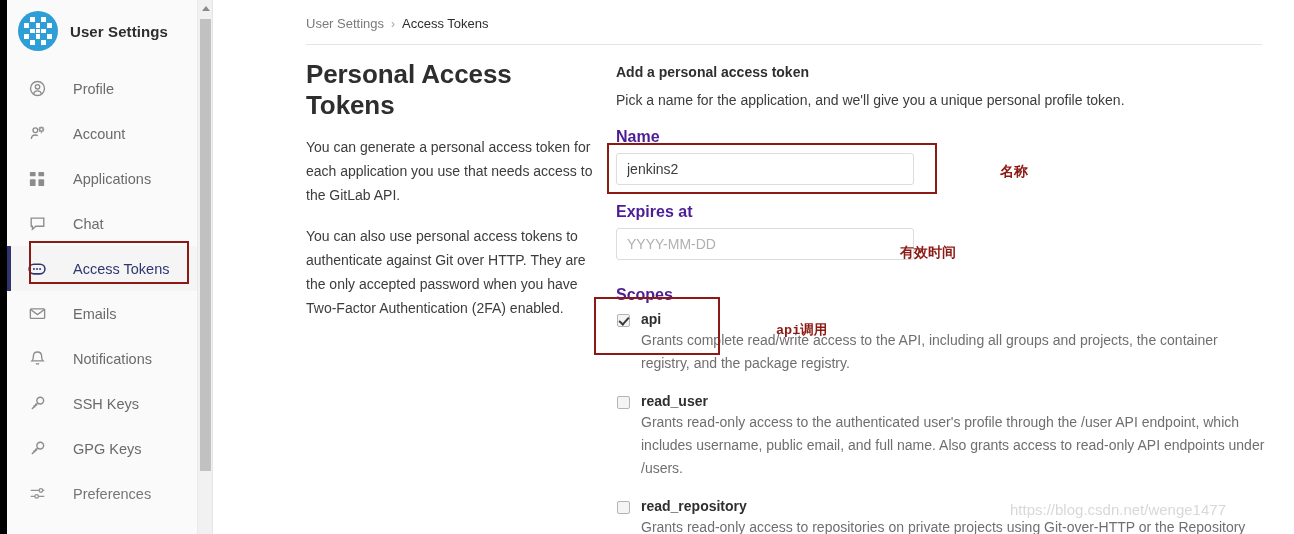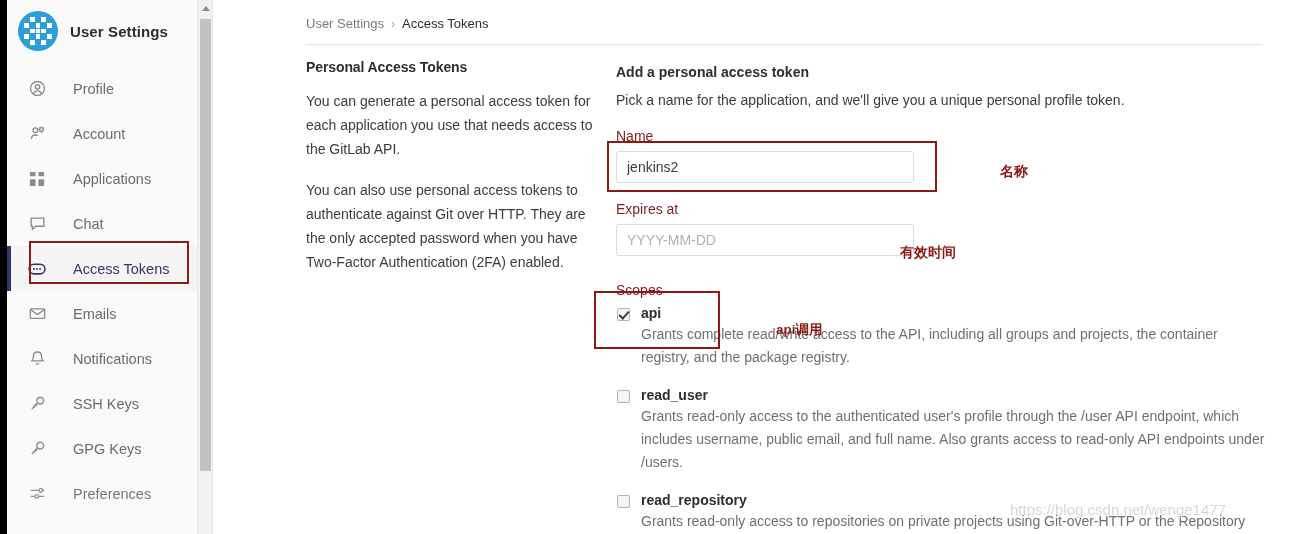--- a/index.html
+++ b/index.html
@@ -159,21 +159,21 @@
     position: absolute;
     left: 78px; top: 56px;
     width: 990px;
     display: flex;
   }
   .col-left { width: 310px; flex: 0 0 auto; padding-right: 18px; }
   .col-right { width: 660px; flex: 0 0 auto; }
 
   .h2 {
     margin: 3px 0 14px 0;
-    font-size: 14px;
+    font-size: 26px;
     font-weight: bold;
     color: #2e2e2e;
     letter-spacing: -.1px;
   }
   .lead {
     margin: 0 0 17px 0;
     font-size: 14px;
     line-height: 24px;
     color: #3c3c3c;
   }
@@ -184,23 +184,23 @@
     font-weight: bold;
     color: #2e2e2e;
   }
   .sub {
     margin: 0 0 20px 0;
     font-size: 14px;
     color: #3c3c3c;
   }
 
   .field-label {
-    font-size: 14px;
-    font-weight: normal;
-    color: #7f1d1d;
+    font-size: 16px;
+    font-weight: bold;
+    color: #4c1d95;
     margin-bottom: 7px;
     display: block;
   }
   .text-input {
     width: 298px; height: 32px;
     border: 1px solid #dcdcdc;
     border-radius: 3px;
     padding: 0 10px;
     font-size: 14px;
     color: #3c3c3c;
@@ -270,21 +270,21 @@
     pointer-events: none;
     z-index: 3;
   }
 
   
   .cn {
     position: absolute;
     color: #8b1a14;
     font-weight: bold;
     font-size: 14px;
-    font-family: Liberation Sans, sans-serif;
+    font-family: Liberation Mono, monospace;
     white-space: nowrap;
     text-align: right;
   }
   #ann-name { left: 1000px; top: 163px; }
   #ann-expires { left: 900px; top: 244px; }
   #ann-api { left: 776px; top: 321px; font-size: 13.5px; }
 
   .watermark {
     position: absolute;
     left: 1010px; top: 501px;

